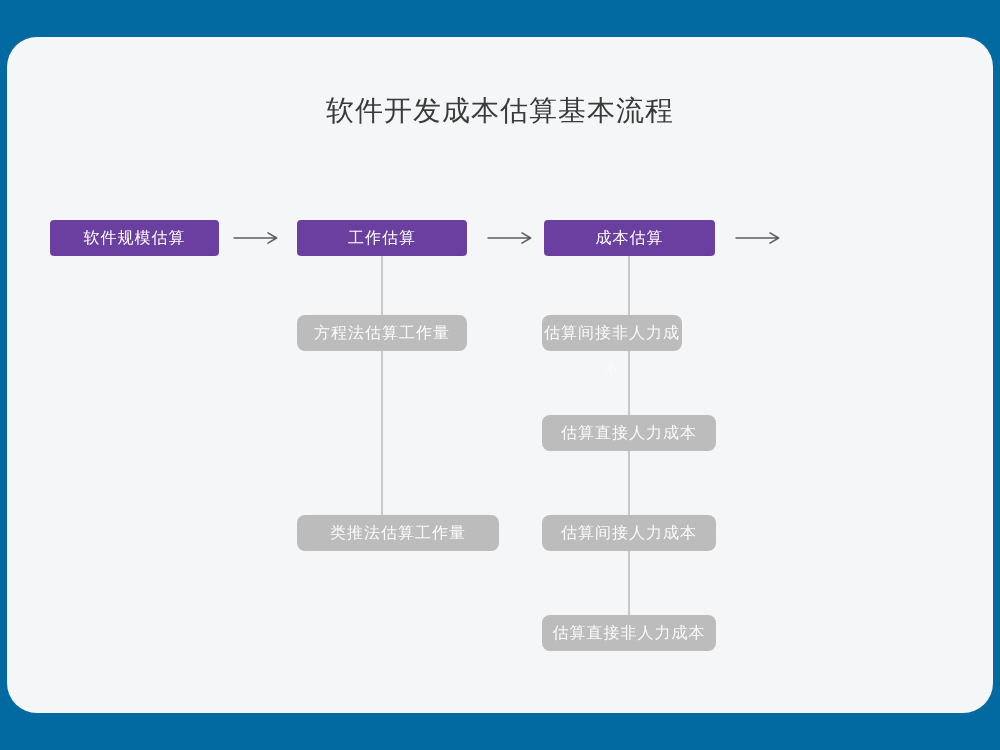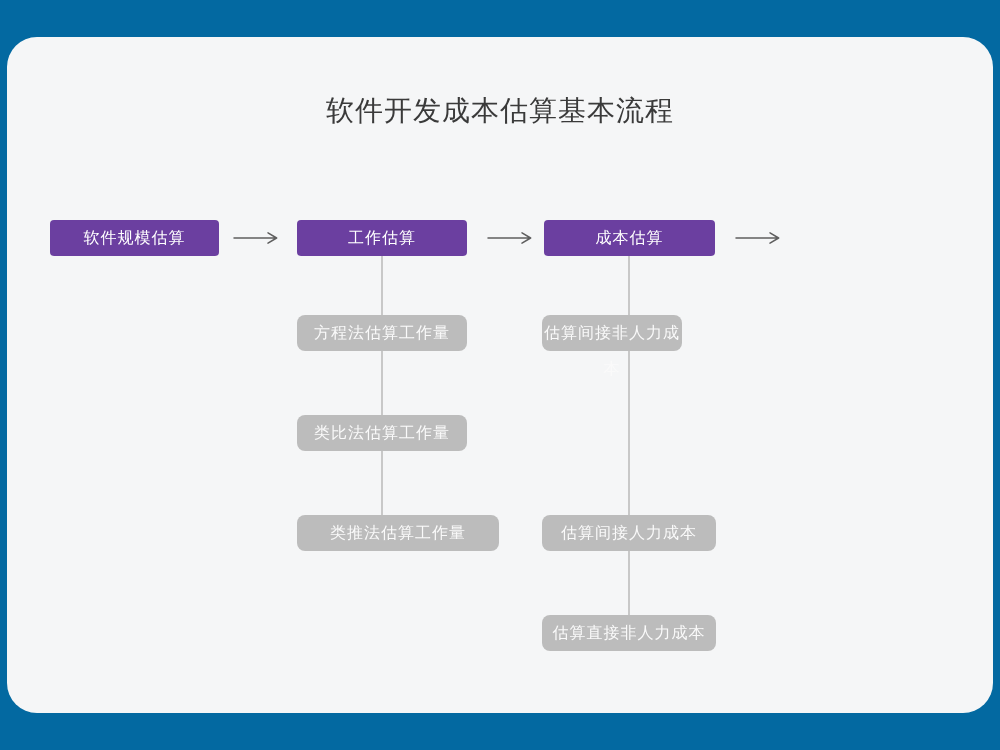--- a/index.html
+++ b/index.html
@@ -99,21 +99,21 @@
       <path d="M1 7 H43 M35 1.8 L43.6 7 L35 12.2"></path>
     </svg>
     <svg class="arrow" style="left:480px; top:194px;" width="48" height="14" viewBox="0 0 48 14">
       <path d="M1 7 H43 M35 1.8 L43.6 7 L35 12.2"></path>
     </svg>
     <svg class="arrow" style="left:728px; top:194px;" width="48" height="14" viewBox="0 0 48 14">
       <path d="M1 7 H43 M35 1.8 L43.6 7 L35 12.2"></path>
     </svg>
 
     <div class="gnode" style="left:290px; top:278px; width:170px;">方程法估算工作量</div>
-    <div class="gnode" style="left:290px; top:378px; width:170px;">类比法估算工作量</div>
     <div class="gnode" style="left:290px; top:478px; width:202px;">类推法估算工作量</div>
 
     <div class="gnode" style="left:535px; top:278px; width:140px;">估算间接非人力成本</div>
+    <div class="gnode" style="left:535px; top:378px; width:174px;">估算直接人力成本</div>
     <div class="gnode" style="left:535px; top:578px; width:174px;">估算直接非人力成本</div>
     <div class="gnode" style="left:535px; top:478px; width:174px;">估算间接人力成本</div>
 
   </div>
 </div>
 
 </body></html>

